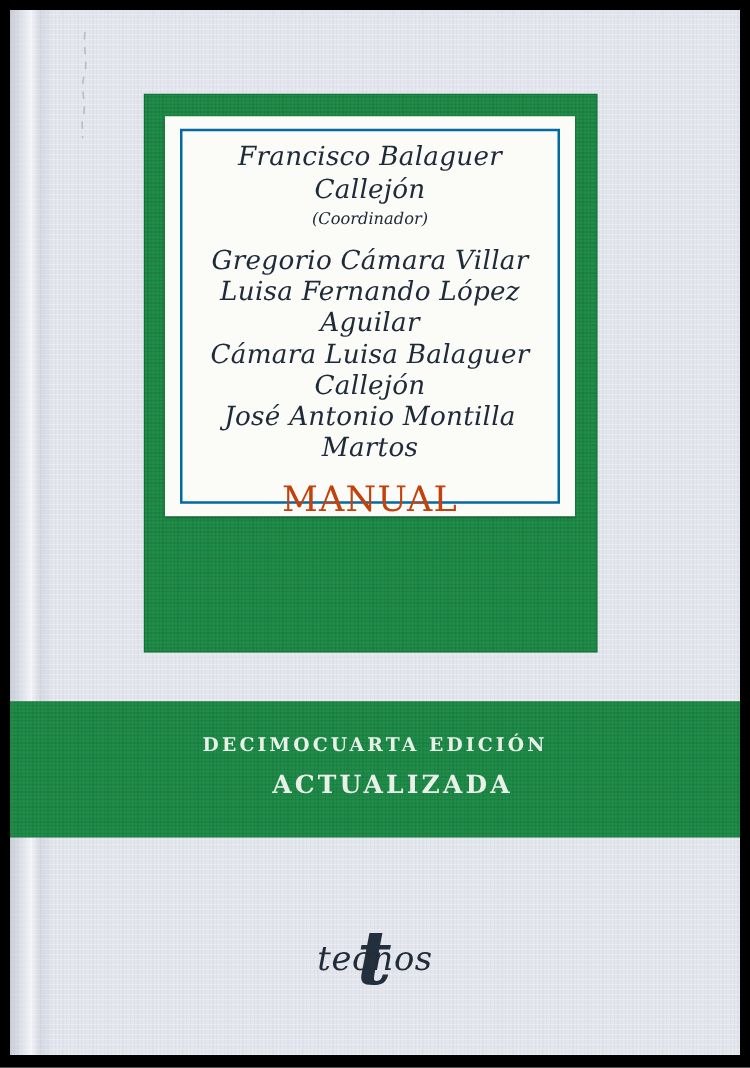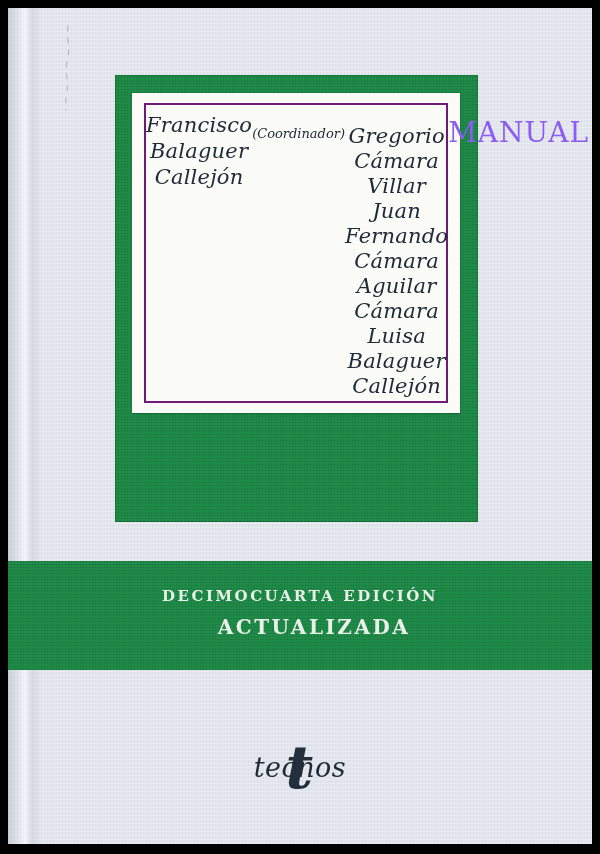--- a/index.html
+++ b/index.html
@@ -43,35 +43,35 @@
 
   .white-box {
     position: absolute; left: 17px; top: 18px;
     width: 328px; height: 320px;
     background: #fbfbf8;
     box-shadow: 0 1px 2px rgba(0,0,0,0.25);
   }
 
   .frame {
     position: absolute; left: 12px; top: 10px; right: 12px; bottom: 10px;
-    border: 2px solid #701a75;
-    display: flex; flex-direction: row; 
+    border: 2px solid #0369a1;
+    display: flex; flex-direction: column; align-items: center;
     padding-top: 7px;
     color: #202b3a;
     text-align: center;
   }
 
   .coordinator { font-style: italic; font-size: 21px; line-height: 26px; letter-spacing: 0.2px; }
-  .coordinator-role { font-style: italic; font-size: 13px; line-height: 16px; margin-top: 14px; }
+  .coordinator-role { font-style: italic; font-size: 13px; line-height: 16px; margin-top: 4px; }
   .authors { margin-top: 12px; }
   .author-line { font-style: italic; font-size: 21px; line-height: 25px; letter-spacing: 0.2px; }
 
   .ornament { margin-top: 8px; }
 
-  .title-block { margin-top: 4px; color: #8b5cf6; }
+  .title-block { margin-top: 4px; color: #c2410c; }
   .title-line { font-size: 28px; line-height: 33px; letter-spacing: 1px; font-weight: normal; }
 
   
   .edition-band {
     position: absolute; left: 0; right: 0; top: 553px; height: 109px;
     background:
       repeating-linear-gradient(0deg, rgba(0,0,0,0.07) 0 1px, transparent 1px 3px),
       repeating-linear-gradient(90deg, rgba(0,40,15,0.08) 0 1px, transparent 1px 3px),
       #1f8c49;
     text-align: center;
@@ -109,22 +109,23 @@
 
   <div class="green-box">
     <div class="white-box">
       <div class="frame">
 
         <div class="coordinator">Francisco Balaguer Callejón</div>
         <div class="coordinator-role">(Coordinador)</div>
 
         <div class="authors">
           <div class="author-line">Gregorio Cámara Villar</div>
-          <div class="author-line">Juan Fernando Cámara Aguilar</div>
+          <div class="author-line">Luisa Fernando López Aguilar</div>
           <div class="author-line">Cámara Luisa Balaguer Callejón</div>
+          <div class="author-line">José Antonio Montilla Martos</div>
         </div>
 
         <svg class="ornament" width="122" height="40" viewBox="0 0 122 40">
           <g fill="none" stroke="#223042" stroke-linecap="round">
             <path stroke-width="2.2" d="M62 19 C 48 7, 16 4, 9 16 C 4 25, 14 33, 27 29 C 42 24, 54 15, 67 10 C 84 4, 107 5, 113 14 C 117 21, 108 30, 95 27"></path>
             <path stroke-width="2.0" d="M22 31 C 46 28, 74 16, 98 8"></path>
             <path stroke-width="2.0" d="M30 35 C 54 31, 82 19, 104 12"></path>
           </g>
         </svg>
 

